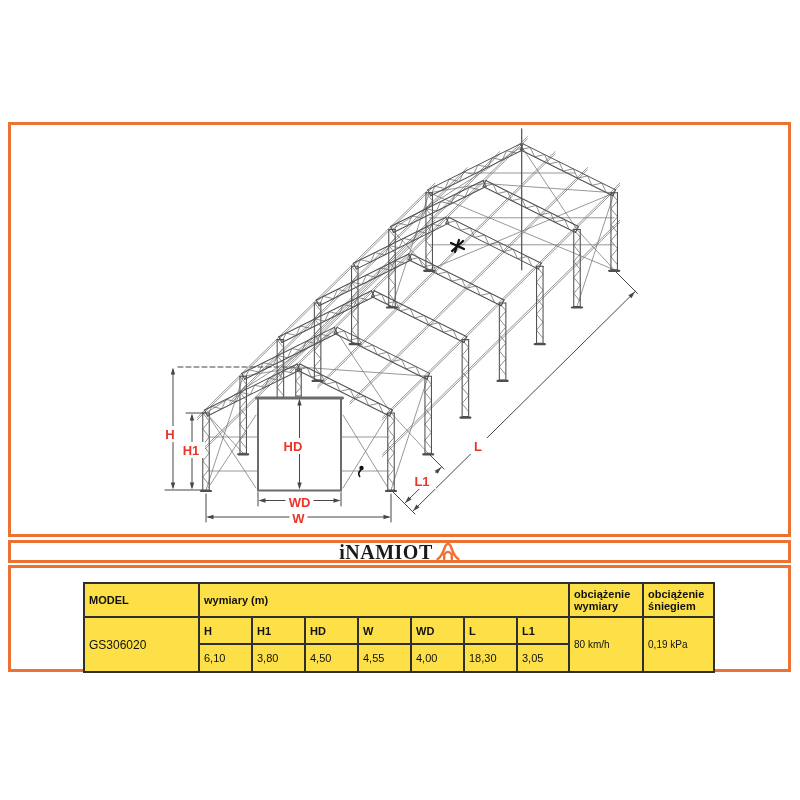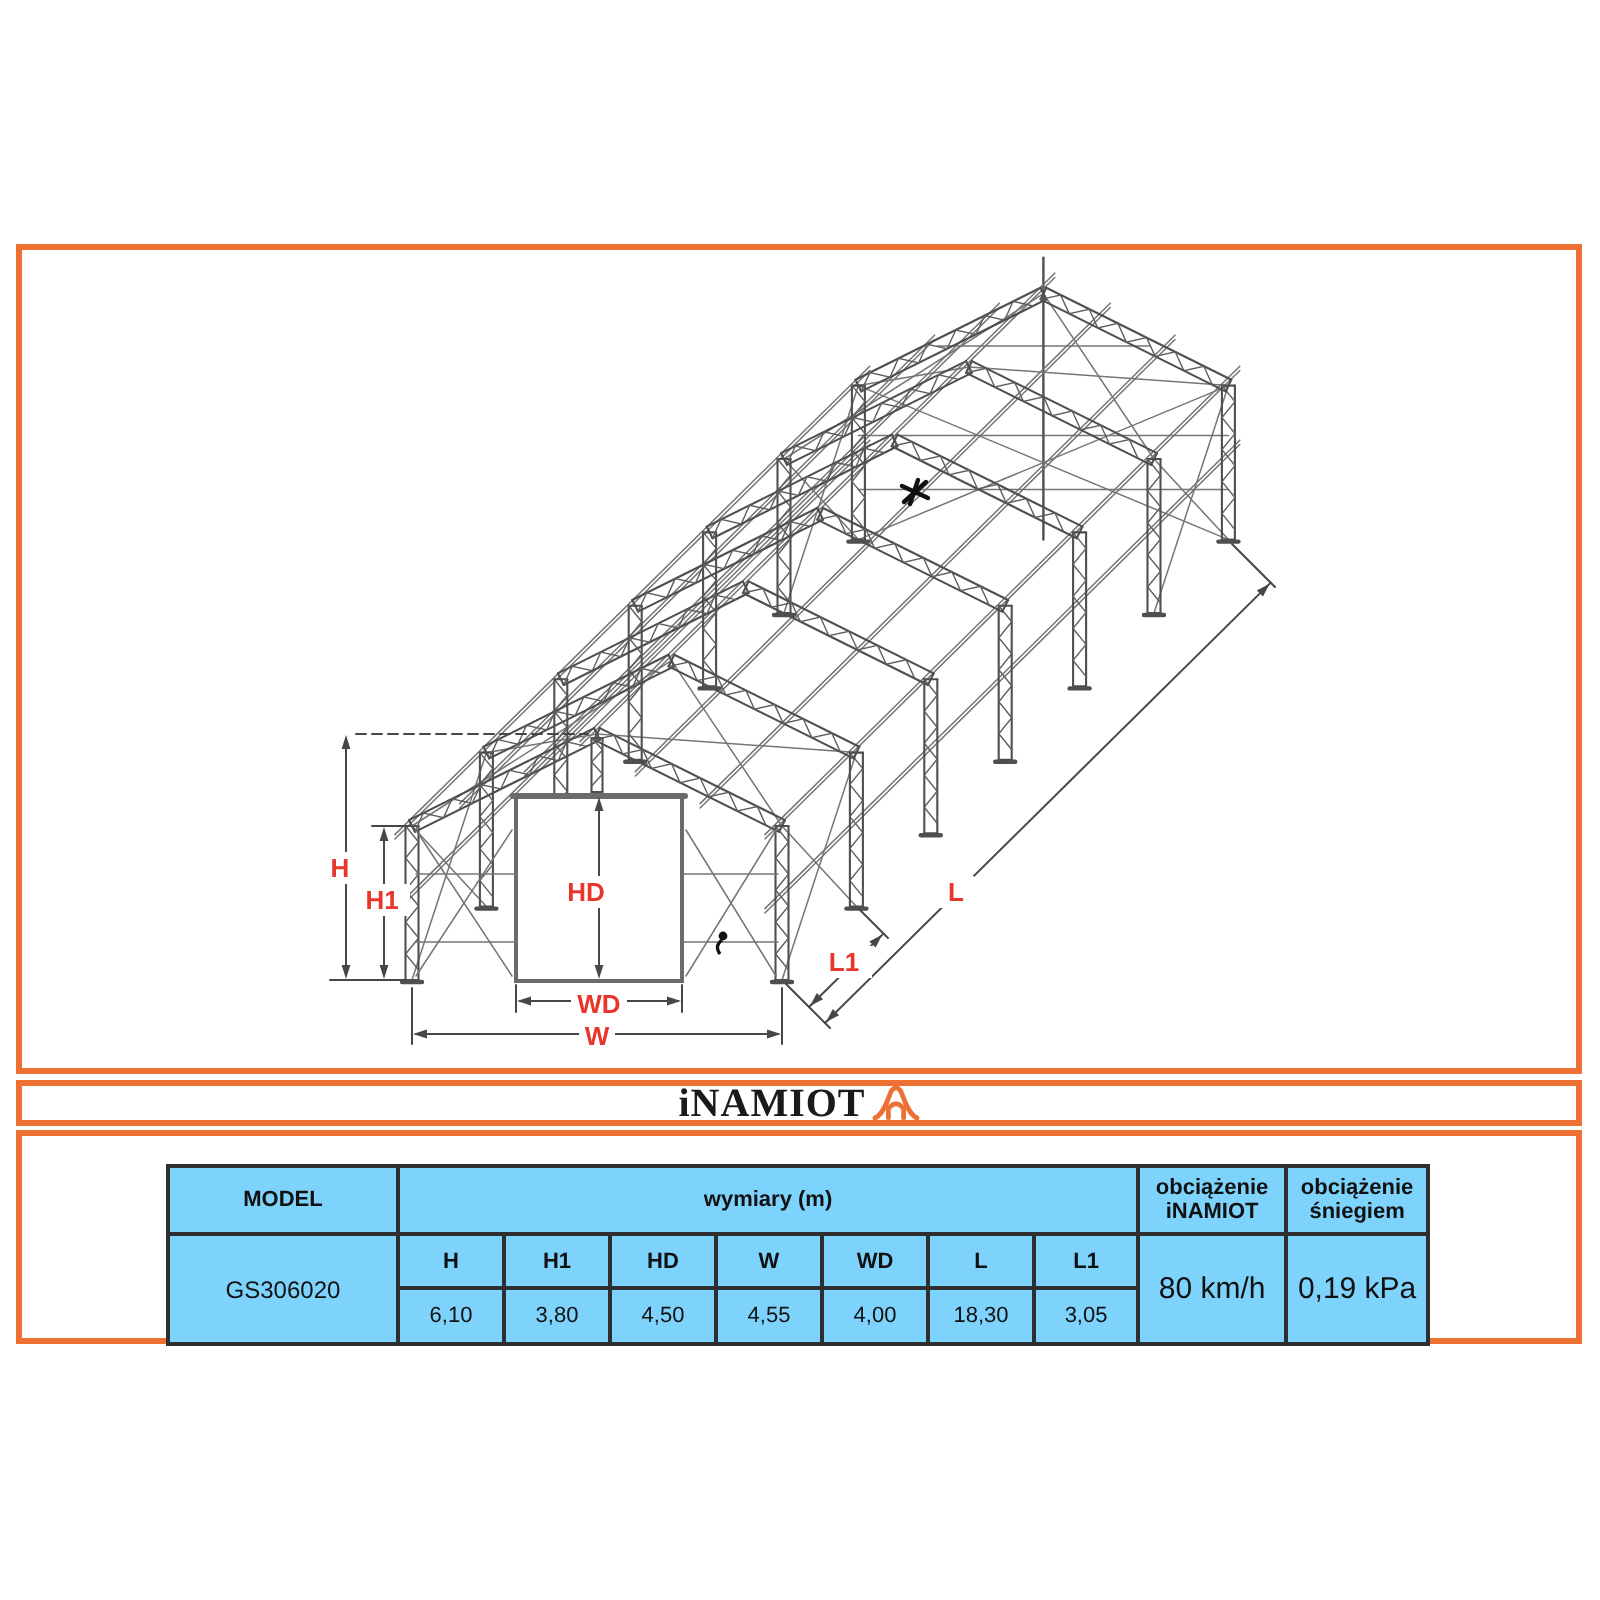--- a/index.html
+++ b/index.html
@@ -12,27 +12,27 @@
         border:3px solid var(--accent);box-sizing:border-box;background:#fff;
         display:flex;align-items:center;justify-content:center;}
   .brand-logo{display:flex;align-items:center;gap:2px;}
   .brand-text{font-family:"Liberation Serif",serif;font-weight:bold;font-size:20px;
         letter-spacing:.5px;color:#1a1a1a;line-height:1;}
   .tent-icon{width:24px;height:19px;margin-left:1px;}
   .spec-panel{position:absolute;left:8px;top:565px;width:783px;height:107px;
         border:3px solid var(--accent);box-sizing:border-box;background:#fff;}
   table.spec{position:absolute;left:72px;top:14px;border-collapse:collapse;
         table-layout:fixed;width:630px;}
-  table.spec td{border:2px solid #2f2f2f;text-align:center;vertical-align:middle;
-        padding:4px;color:#111;background:#7dd3fc;}
+  table.spec td{border:2px solid #2f2f2f;vertical-align:middle;
+        padding:4px;color:#111;background:#fde047;}
   .hdr{font-weight:bold;font-size:11px;line-height:12px;}
   .model-val{font-weight:normal;font-size:12px;}
   .dim-h{font-weight:bold;font-size:11px;height:17px;}
   .dim-v{font-size:11px;height:18px;}
-  .load-v{font-size:15px;}
+  .load-v{font-size:10px;}
   .r1{height:31px;}
 </style>
 </head>
 <body>
 
 <div class="page">
 
   <div class="drawing-frame"></div>
 
   <div class="svg-layer" id="structure-holder"><svg viewBox="0 0 800 800" width="800" height="800">
@@ -318,21 +318,21 @@
           <col style="width:53px">
         <col style="width:53px">
           <col style="width:52px">
           <col style="width:74px">
           <col style="width:71px">
       </colgroup>
       <tbody>
           <tr class="r1">
         <td class="hdr">MODEL</td>
         <td class="hdr" colspan="7">wymiary (m)</td>
-        <td class="hdr">obciążenie iNAMIOT</td>
+        <td class="hdr">obciążenie wymiary</td>
         <td class="hdr">obciążenie śniegiem</td>
       </tr>
       <tr>
         <td class="model-val" rowspan="2">GS306020</td>
         <td class="dim-h">H</td>
         <td class="dim-h">H1</td>
         <td class="dim-h">HD</td>
         <td class="dim-h">W</td>
         <td class="dim-h">WD</td>
         <td class="dim-h">L</td>

